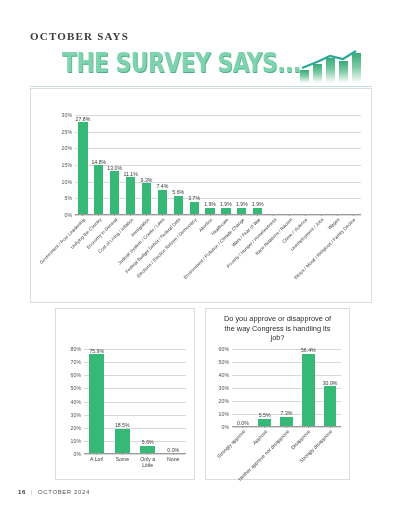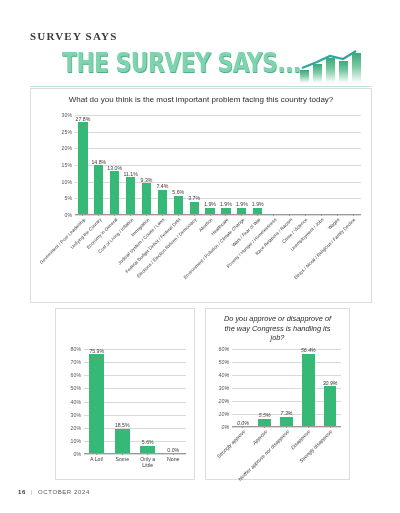--- a/index.html
+++ b/index.html
@@ -46,21 +46,21 @@
   }
   
   .panel{
     position:absolute;
     background:#ffffff;
     border:1px solid #dcdcdc;
     box-sizing:border-box;
   }
   #panel-main{left:30px;top:88px;width:342px;height:215px;}
   #panel-attention{left:55px;top:308px;width:140px;height:172px;}
-  #panel-congress{left:205px;top:308px;width:145px;height:172px;font-style:italic;}
+  #panel-congress{left:205px;top:308px;width:145px;height:172px;}
 
   .chart-title{
     text-align:center;
     font-size:7.4px;
     line-height:9.5px;
     color:#2b2b2b;
     margin:5px 14px 2px 14px;
   }
   #panel-main .chart-title{font-size:8px;line-height:10.5px;margin:6px 34px 3px 34px;}
 
@@ -131,21 +131,21 @@
   .footer{
     position:absolute;left:18px;top:489px;
     font-size:6px;color:#555;letter-spacing:0.6px;
   }
   .footer b{font-weight:bold;color:#333;}
   .footer .sep{margin:0 5px;color:#aaa;}
 </style>
 </head>
 <body>
 
-<div class="kicker">SURVEY SAYS</div>
+<div class="kicker">OCTOBER SAYS</div>
 
 <div class="masthead">
   <div class="masthead-title">THE SURVEY SAYS...</div>
   <div class="masthead-logo">
     <svg width="70" height="36" viewBox="0 0 70 36">
       <defs>
         <linearGradient id="lg" x1="0" y1="1" x2="0" y2="0">
           <stop offset="0%" stop-color="#ffffff"></stop>
           <stop offset="55%" stop-color="#79c9a2"></stop>
           <stop offset="100%" stop-color="#3aa878"></stop>
@@ -156,21 +156,20 @@
       <rect x="28" y="10" width="9" height="25" fill="url(#lg)"></rect>
       <rect x="41" y="13" width="9" height="22" fill="url(#lg)"></rect>
       <rect x="54" y="5" width="9" height="30" fill="url(#lg)"></rect>
       <polyline points="4,20 19,14 32,8 45,11 58,3" fill="none" stroke="#2aa89a" stroke-width="2.2"></polyline>
     </svg>
   </div>
 </div>
 <div class="rule"></div>
 
 <div class="panel" id="panel-main">
-  <div class="chart-title">What do you think is the most important problem facing this country today?</div>
   <div class="plot" id="plot-main" style="position:absolute;left:44px;top:26px;right:10px;height:100px;">
       <div class="gridline" style="top: 100%;"></div>
       <div class="ytick" style="top: 100%;">0%</div>
       <div class="gridline" style="top: 83.3333%;"></div>
       <div class="ytick" style="top: 83.3333%;">5%</div>
       <div class="gridline" style="top: 66.6667%;"></div>
       <div class="ytick" style="top: 66.6667%;">10%</div>
       <div class="gridline" style="top: 50%;"></div>
       <div class="ytick" style="top: 50%;">15%</div>
       <div class="gridline" style="top: 33.3333%;"></div>

